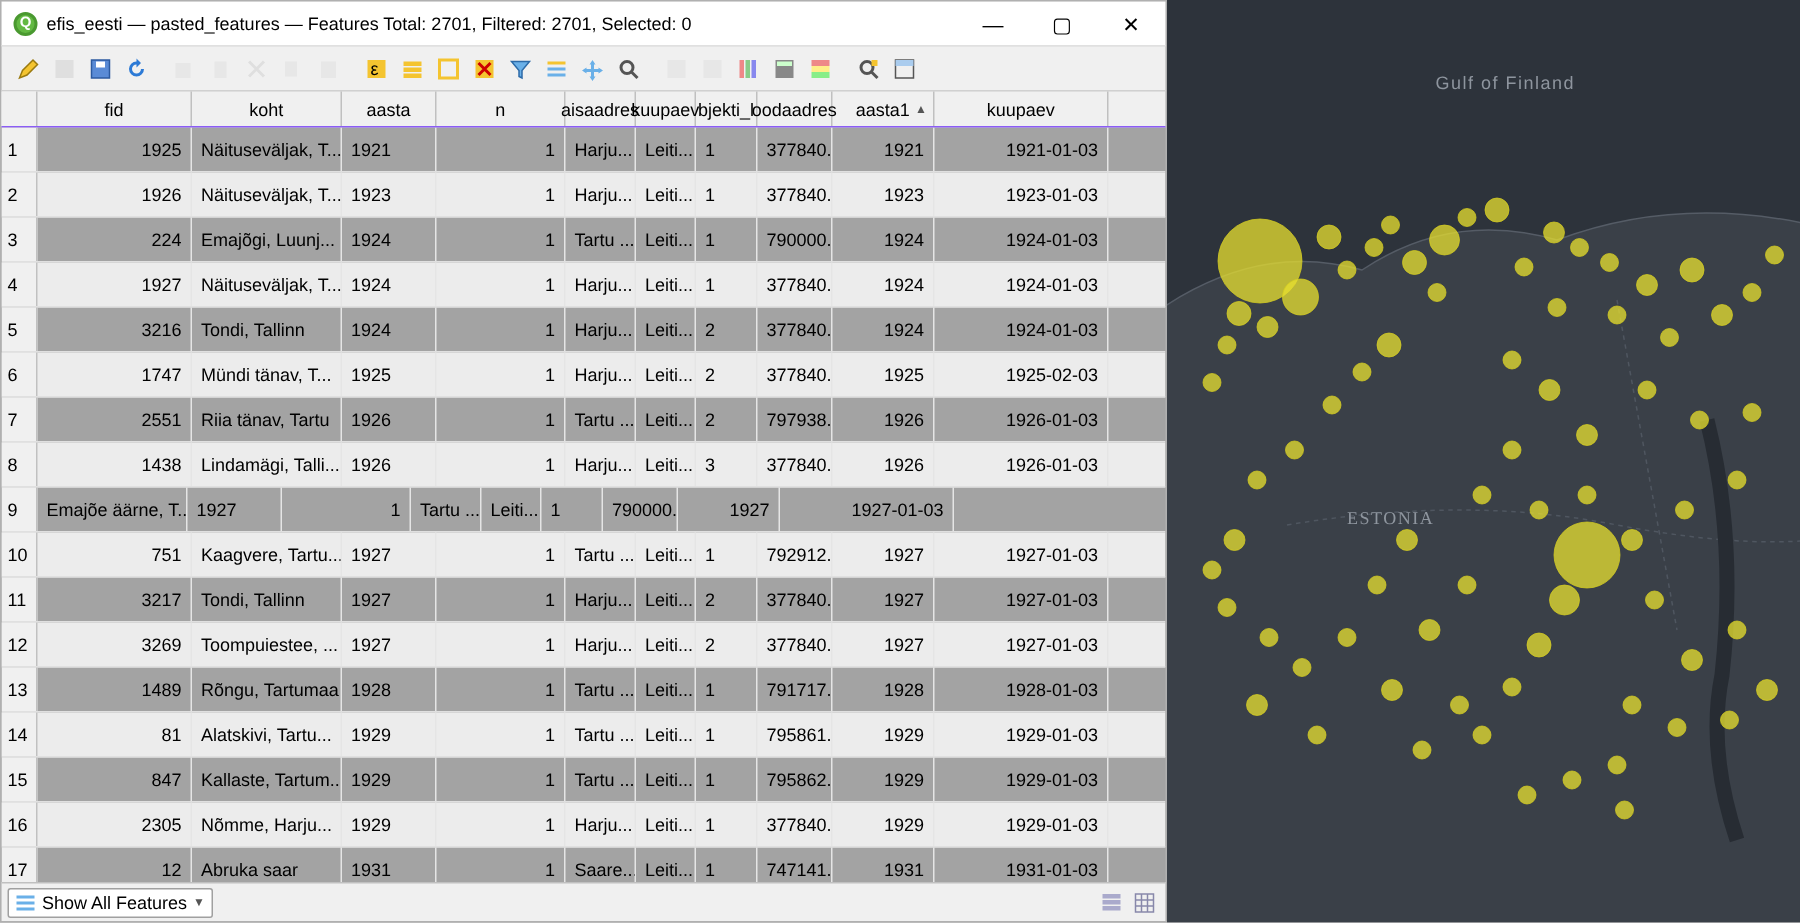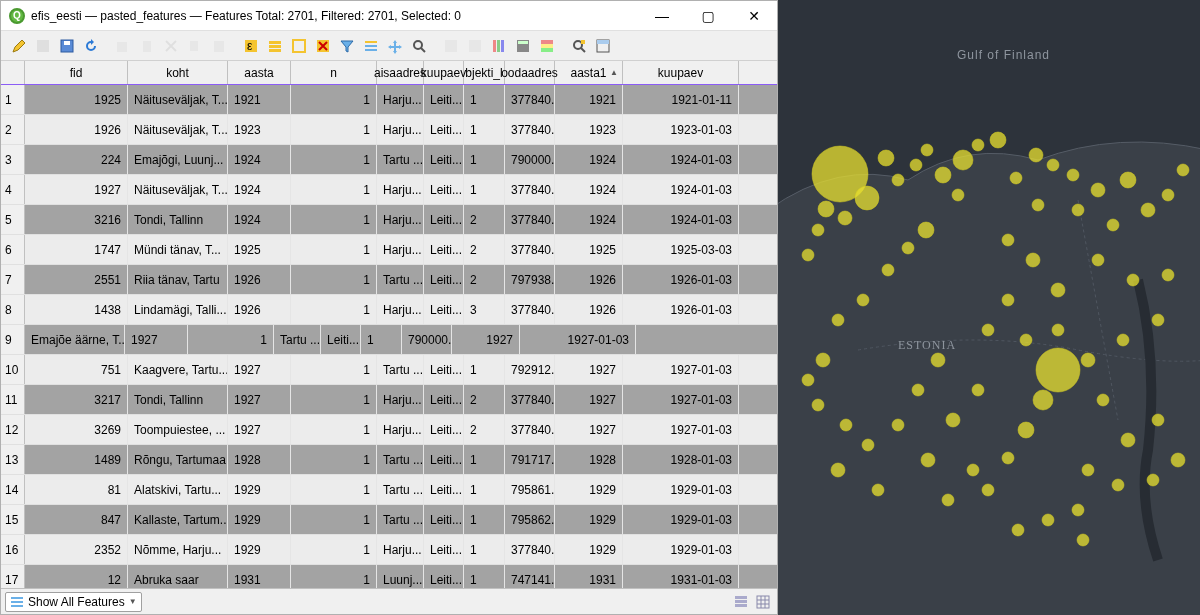--- a/index.html
+++ b/index.html
@@ -213,21 +213,21 @@
         <div class="rh">1</div>
         <div class="cell c-fid r">1925</div>
         <div class="cell c-koht">Näituseväljak, T...</div>
         <div class="cell c-aasta">1921</div>
         <div class="cell c-n r">1</div>
         <div class="cell c-aisa">Harju...</div>
         <div class="cell c-kval">Leiti...</div>
         <div class="cell c-obj">1</div>
         <div class="cell c-koda">377840...</div>
         <div class="cell c-a1 r">1921</div>
-        <div class="cell c-kuup r">1921-01-11</div>
+        <div class="cell c-kuup r">1921-01-03</div>
       </div>
       <div class="row alt">
         <div class="rh">2</div>
         <div class="cell c-fid r">1926</div>
         <div class="cell c-koht">Näituseväljak, T...</div>
         <div class="cell c-aasta">1923</div>
         <div class="cell c-n r">1</div>
         <div class="cell c-aisa">Harju...</div>
         <div class="cell c-kval">Leiti...</div>
         <div class="cell c-obj">1</div>
@@ -278,21 +278,21 @@
         <div class="rh">6</div>
         <div class="cell c-fid r">1747</div>
         <div class="cell c-koht">Mündi tänav, T...</div>
         <div class="cell c-aasta">1925</div>
         <div class="cell c-n r">1</div>
         <div class="cell c-aisa">Harju...</div>
         <div class="cell c-kval">Leiti...</div>
         <div class="cell c-obj">2</div>
         <div class="cell c-koda">377840...</div>
         <div class="cell c-a1 r">1925</div>
-        <div class="cell c-kuup r">1925-03-03</div>
+        <div class="cell c-kuup r">1925-02-03</div>
       </div>
       <div class="row">
         <div class="rh">7</div>
         <div class="cell c-fid r">2551</div>
         <div class="cell c-koht">Riia tänav, Tartu</div>
         <div class="cell c-aasta">1926</div>
         <div class="cell c-n r">1</div>
         <div class="cell c-aisa">Tartu ...</div>
         <div class="cell c-kval">Leiti...</div>
         <div class="cell c-obj">2</div>
@@ -398,38 +398,38 @@
         <div class="cell c-n r">1</div>
         <div class="cell c-aisa">Tartu ...</div>
         <div class="cell c-kval">Leiti...</div>
         <div class="cell c-obj">1</div>
         <div class="cell c-koda">795862...</div>
         <div class="cell c-a1 r">1929</div>
         <div class="cell c-kuup r">1929-01-03</div>
       </div>
       <div class="row alt">
         <div class="rh">16</div>
-        <div class="cell c-fid r">2352</div>
+        <div class="cell c-fid r">2305</div>
         <div class="cell c-koht">Nõmme, Harju...</div>
         <div class="cell c-aasta">1929</div>
         <div class="cell c-n r">1</div>
         <div class="cell c-aisa">Harju...</div>
         <div class="cell c-kval">Leiti...</div>
         <div class="cell c-obj">1</div>
         <div class="cell c-koda">377840...</div>
         <div class="cell c-a1 r">1929</div>
         <div class="cell c-kuup r">1929-01-03</div>
       </div>
       <div class="row">
         <div class="rh">17</div>
         <div class="cell c-fid r">12</div>
         <div class="cell c-koht">Abruka saar</div>
         <div class="cell c-aasta">1931</div>
         <div class="cell c-n r">1</div>
-        <div class="cell c-aisa">Luunj...</div>
+        <div class="cell c-aisa">Saare...</div>
         <div class="cell c-kval">Leiti...</div>
         <div class="cell c-obj">1</div>
         <div class="cell c-koda">747141...</div>
         <div class="cell c-a1 r">1931</div>
         <div class="cell c-kuup r">1931-01-03</div>
       </div>
     </div>
 
   <div class="footer">
     <div class="combo">

